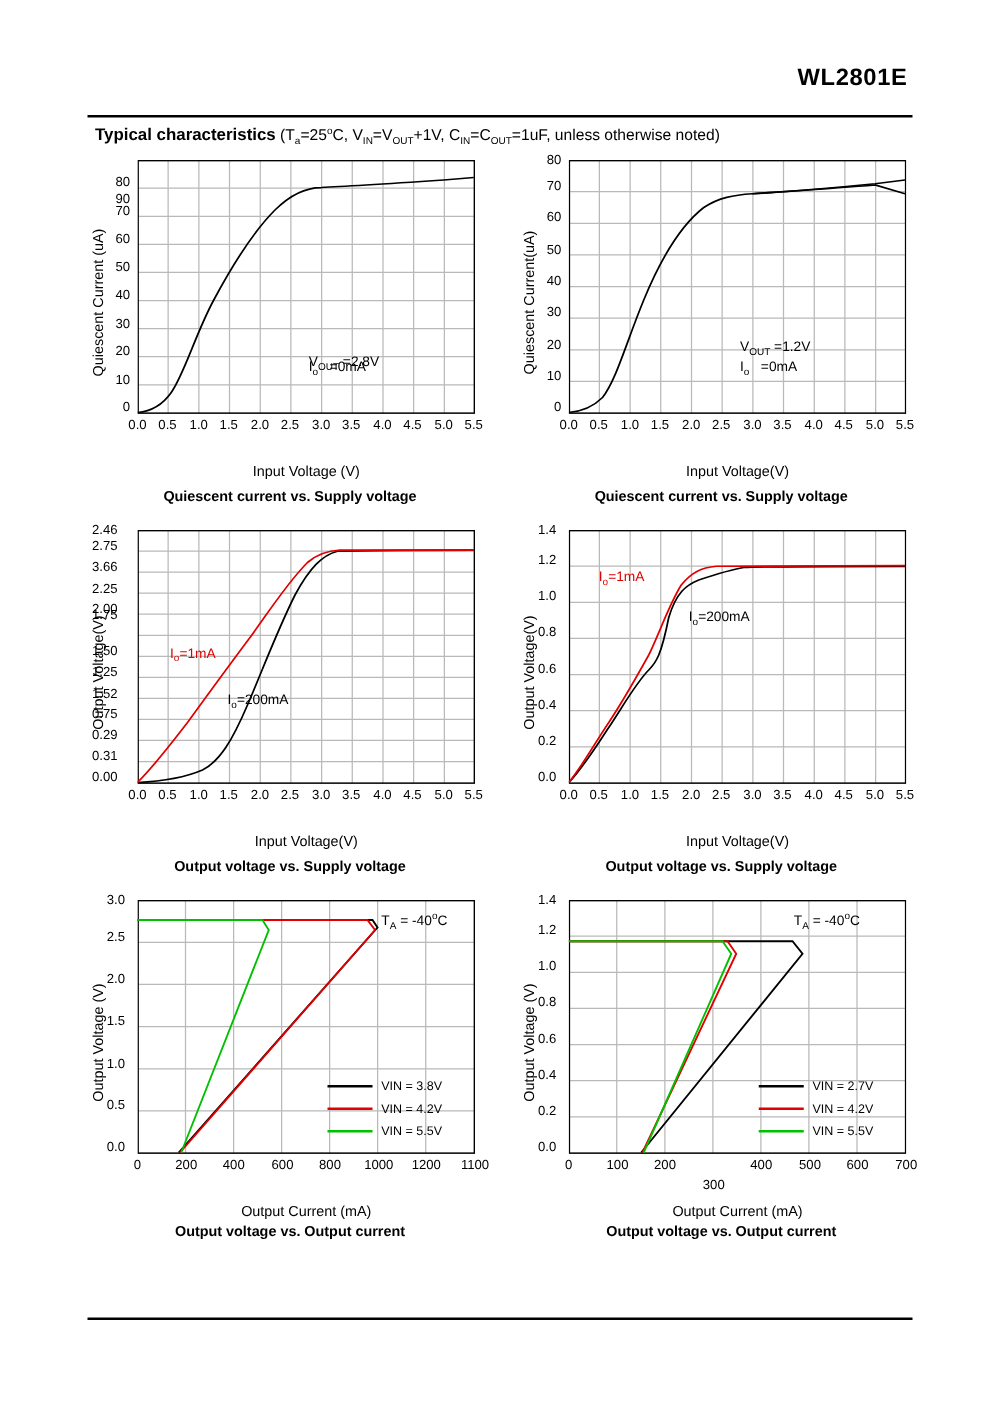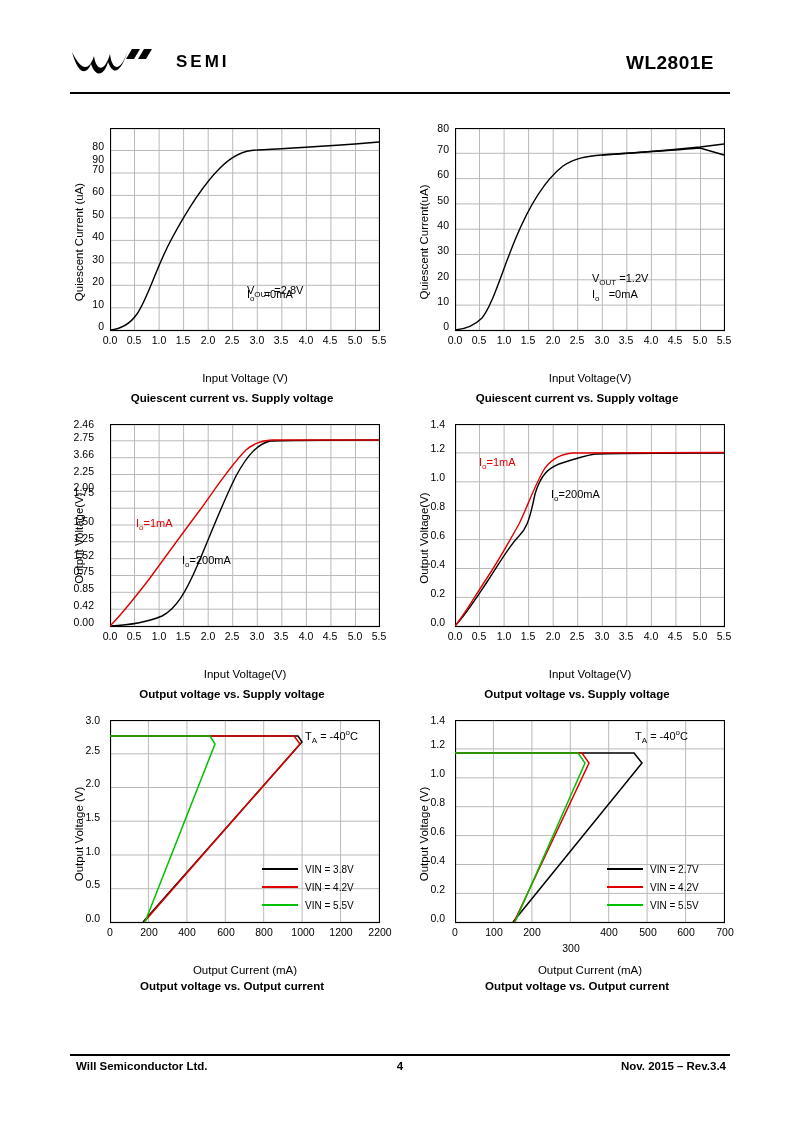--- a/index.html
+++ b/index.html
@@ -8,21 +8,21 @@
     font-family:"Liberation Sans", sans-serif;
     color:#000;position:relative;
   }
   .page{position:absolute;left:0;top:0;width:800px;height:1131px;}
 
   
   .header{position:absolute;left:70px;top:46px;width:660px;height:48px;}
   .logo-wrap{position:absolute;left:0;top:0;display:flex;align-items:center;}
   .logo-mark{width:100px;height:32px;}
   .logo-text{font-size:17px;letter-spacing:3px;font-weight:bold;margin-left:6px;color:#000;}
-  .part-no{position:absolute;right:16px;top:6px;font-size:19px;font-weight:bold;letter-spacing:0.5px;}
+  .part-no{position:absolute;right:4px;top:6px;font-size:19px;font-weight:bold;letter-spacing:0.5px;}
   .hrule{position:absolute;left:70px;top:92px;width:660px;height:2px;background:#000;}
 
   
   .title-line{position:absolute;left:76px;top:100px;font-size:12.5px;}
   .title-line b{font-size:13.5px;}
   .sub{font-size:8px;vertical-align:sub;}
 
   
   .charts{position:absolute;left:62px;top:124px;width:680px;}
   .chart-row{position:relative;height:296px;}
@@ -61,32 +61,27 @@
   .footer .l{position:absolute;left:6px;top:0;}
   .footer .c{position:absolute;left:0;top:0;width:660px;text-align:center;}
   .footer .r{position:absolute;right:4px;top:0;}
 </style>
 </head>
 <body>
 
 <div class="page">
 
   <div class="header">
-    <div class="logo-wrap">
-      <svg class="logo-mark" viewBox="0 0 100 32">
-        <path d="M2 6 C 10 22, 18 28, 24 10 C 26 24, 34 28, 40 8 C 42 24, 50 28, 58 4 C 52 24, 44 32, 38 16 C 34 30, 26 32, 21 18 C 16 30, 8 28, 2 6 Z" fill="#000"></path>
-        <path d="M62 3 L 70 3 L 64 13 L 56 13 Z" fill="#000"></path>
-        <path d="M74 3 L 82 3 L 76 13 L 68 13 Z" fill="#000"></path>
-      </svg>
-      <span class="logo-text">SEMI</span>
-    </div>
     <div class="part-no">WL2801E</div>
   </div>
   <div class="hrule"></div>
 
+  <div class="title-line">
+    <b>Typical characteristics</b><span> (T<span class="sub">a</span>=25<span style="font-size:8px;vertical-align:super;">o</span>C, V<span class="sub">IN</span>=V<span class="sub">OUT</span>+1V, C<span class="sub">IN</span>=C<span class="sub">OUT</span>=1uF, unless otherwise noted)</span>
+  </div>
 
   <div class="charts">
 
     <div class="chart-row">
 
       <div class="chart-cell left">
         <div class="ylabel">Quiescent Current (uA)</div>
         <div class="plotbox">
           <svg width="270" height="228" viewBox="0 0 270 228">
             <g stroke="#b9b9b9" stroke-width="1">
@@ -233,22 +228,22 @@
               <line x1="0.5" y1="185.2" x2="269.5" y2="185.2"></line>
             </g>
             <rect x="0.5" y="0.5" width="269" height="202" fill="none" stroke="#000" stroke-width="1.2"></rect>
 
             <path d="M0,202 C 20,201 38,198 52,192 C 66,185 76,168 88,140 C 100,112 112,80 126,52 C 138,30 148,20 160,17 C 180,16 220,16 269,16" fill="none" stroke="#000" stroke-width="1.4"></path>
 
             <path d="M0,202 C 14,188 26,172 40,154 C 56,132 72,110 90,86 C 106,64 120,42 136,26 C 144,19 152,16.5 162,16 C 190,16 225,16 269,16" fill="none" stroke="#e00000" stroke-width="1.4"></path>
           </svg>
         </div>
         <div class="ticky" style="left:-2px;top:196px;">0.00</div>
-        <div class="ticky" style="left:-2px;top:179px;">0.42</div>
-        <div class="ticky" style="left:-2px;top:162px;">0.85</div>
+        <div class="ticky" style="left:-2px;top:179px;">0.31</div>
+        <div class="ticky" style="left:-2px;top:162px;">0.29</div>
         <div class="ticky" style="left:-2px;top:145px;">0.75</div>
         <div class="ticky" style="left:-2px;top:129px;">1.52</div>
         <div class="ticky" style="left:-2px;top:112px;">1.25</div>
         <div class="ticky" style="left:-2px;top:95px;">1.50</div>
         <div class="ticky" style="left:-2px;top:66px;">1.75</div>
         <div class="ticky" style="left:-2px;top:61px;">2.00</div>
         <div class="ticky" style="left:-2px;top:45px;">2.25</div>
         <div class="ticky" style="left:-2px;top:28px;">3.66</div>
         <div class="ticky" style="left:-2px;top:11px;">2.75</div>
         <div class="ticky" style="left:-2px;top:-2px;">2.46</div>
@@ -368,21 +363,21 @@
         <div class="ticky" style="left:4px;top:28px;">2.5</div>
         <div class="ticky" style="left:4px;top:-2px;">3.0</div>
 
         <div class="tickx" style="left:33px;top:210px;">0</div>
         <div class="tickx" style="left:72px;top:210px;">200</div>
         <div class="tickx" style="left:110px;top:210px;">400</div>
         <div class="tickx" style="left:149px;top:210px;">600</div>
         <div class="tickx" style="left:187px;top:210px;">800</div>
         <div class="tickx" style="left:226px;top:210px;">1000</div>
         <div class="tickx" style="left:264px;top:210px;">1200</div>
-        <div class="tickx" style="left:303px;top:210px;">2200</div>
+        <div class="tickx" style="left:303px;top:210px;">1100</div>
 
         <div class="annot" style="left:243px;top:12px;">T<span class="sb">A</span> = -40<span class="sp">o</span>C</div>
 
         <div class="legend" style="left:200px;top:144px;">
           <div class="row">
             <span class="swatch" style="background:#000;"></span>
             <span class="lbl">VIN = 3.8V</span>
           </div>
           <div class="row">
             <span class="swatch" style="background:#e00000;"></span>
@@ -460,19 +455,14 @@
           </div>
         </div>
 
         <div class="xlabel">Output Current (mA)</div>
         <div class="caption" style="top:264px;">Output voltage vs. Output current</div>
       </div>
     </div>
   </div>
 
   <div class="foot-rule"></div>
-  <div class="footer">
-    <span class="l">Will Semiconductor Ltd.</span>
-    <span class="c">4</span>
-    <span class="r">Nov. 2015 – Rev.3.4</span>
-  </div>
 
 </div>
 
 </body></html>

